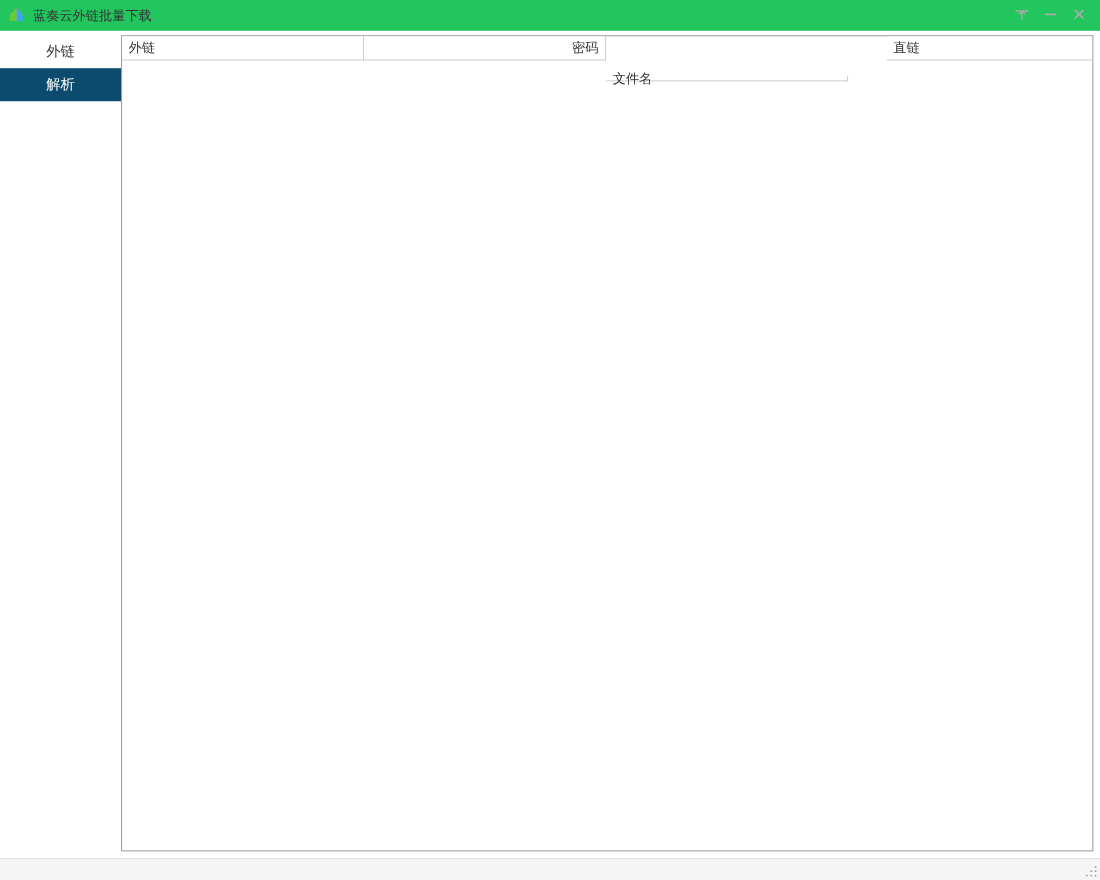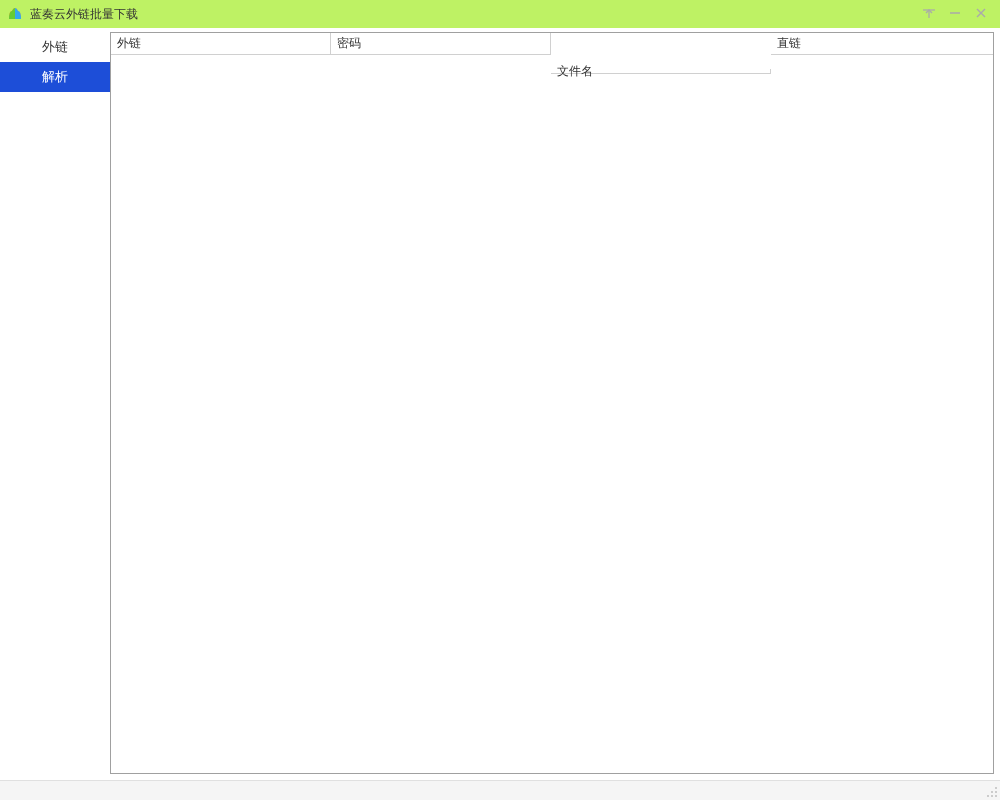--- a/index.html
+++ b/index.html
@@ -14,21 +14,21 @@
       font-size: 13px;
       background: #ffffff;
       overflow: hidden;
       position: relative;
     }
     .titlebar {
       height: 28px;
       display: flex;
       align-items: center;
       padding: 0 6px;
-      background: #bef264;
+      background: #22c55e;
       position: relative;
     }
     .app-icon {
       width: 18px;
       height: 18px;
       margin-right: 6px;
       display: flex;
       align-items: center;
       justify-content: center;
     }
@@ -68,21 +68,21 @@
     .sidebar-item {
       height: 30px;
       display: flex;
       align-items: center;
       justify-content: center;
       font-size: 13px;
       color: #333333;
       cursor: pointer;
     }
     .sidebar-item.active {
-      background: #1d4ed8;
+      background: #0c4a6e;
       color: #ffffff;
     }
     .content {
       flex: 1;
       padding: 4px 6px 6px 0;
     }
     .table-wrapper {
       width: 100%;
       height: 100%;
       border: 1px solid #a0a0a0;
@@ -100,23 +100,23 @@
       font-size: 12px;
       color: #333333;
       display: flex;
       align-items: center;
       background: #ffffff;
     }
     .th:last-child {
       border-right: none;
     }
     .th-1 { width: 220px; }
-    .th-2 { width: 220px; }
+    .th-2 { width: 220px; justify-content: flex-end; }
     .th-3 { width: 220px; margin-top: 36px; }
-    .th-4 { flex: 1; }
+    .th-4 { flex: 1; margin-left: 35px; }
     .statusbar {
       position: absolute;
       bottom: 0;
       left: 0;
       right: 0;
       height: 20px;
       background: #f5f5f5;
       border-top: 1px solid #e0e0e0;
     }
     .resize-grip {

